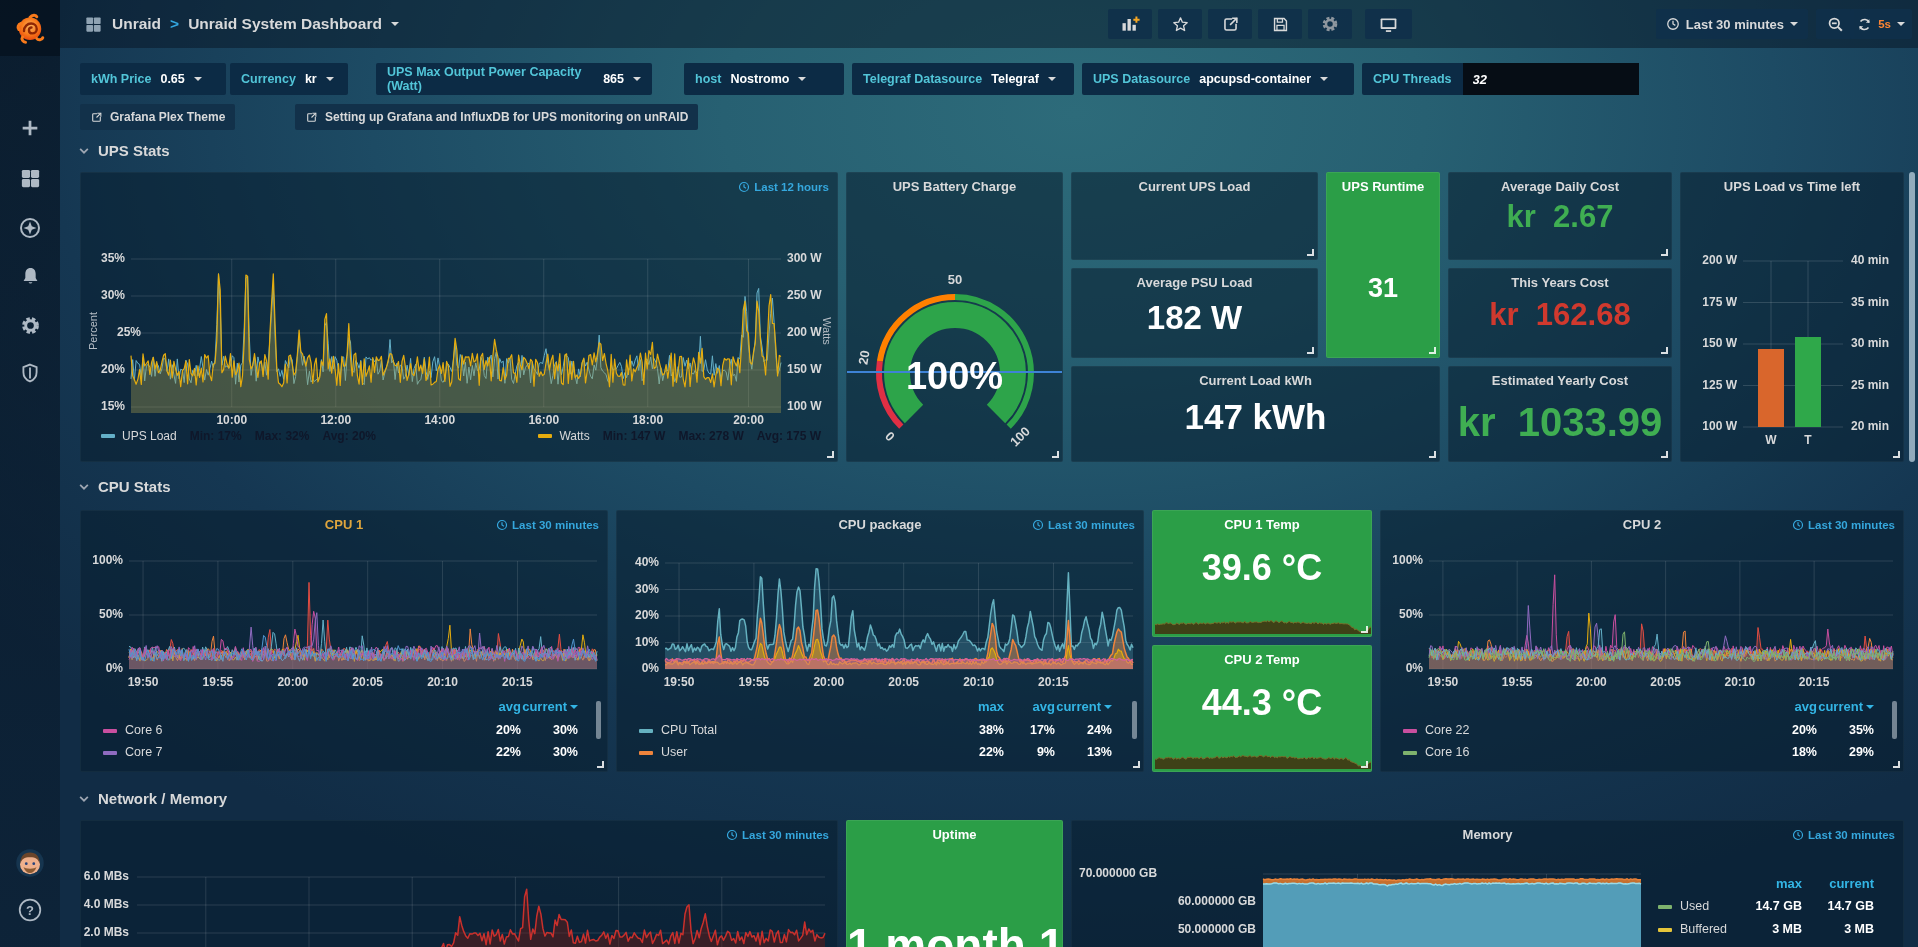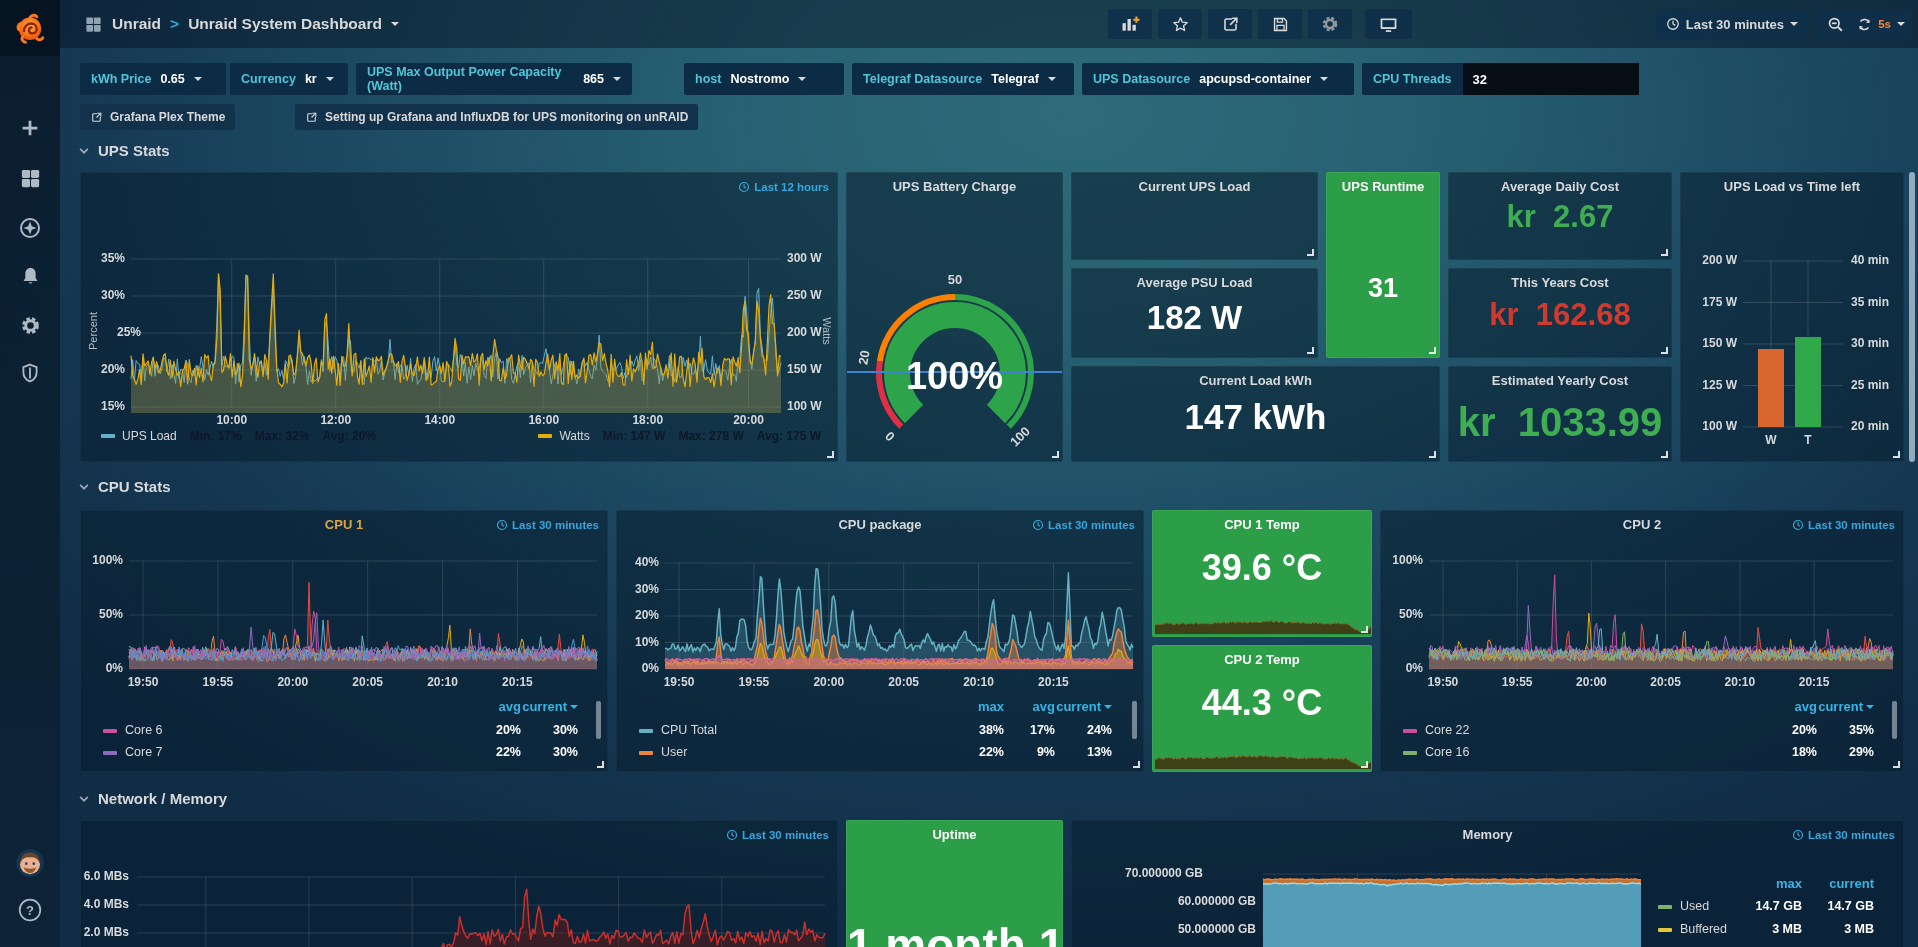--- a/index.html
+++ b/index.html
@@ -222,21 +222,21 @@
 <div class="var" style="left:80px;width:146px">
   <span class="vl">kWh Price</span>
   <span class="vv">0.65</span>
   <span class="car"></span>
 </div>
 <div class="var" style="left:230px;width:118px">
   <span class="vl">Currency</span>
   <span class="vv">kr</span>
   <span class="car"></span>
 </div>
-<div class="var" style="left:356px;width:276px">
+<div class="var" style="left:376px;width:276px">
   <span class="vl">UPS Max Output Power Capacity (Watt)</span>
   <span class="vv">865</span>
   <span class="car"></span>
 </div>
 <div class="var" style="left:684px;width:160px">
   <span class="vl">host</span>
   <span class="vv">Nostromo</span>
   <span class="car"></span>
 </div>
 <div class="var" style="left:852px;width:222px">
@@ -244,21 +244,21 @@
   <span class="vv">Telegraf</span>
   <span class="car"></span>
 </div>
 <div class="var" style="left:1082px;width:272px">
   <span class="vl">UPS Datasource</span>
   <span class="vv">apcupsd-container</span>
   <span class="car"></span>
 </div>
 <div class="varinput" style="left:1362px">
   <span class="vl">CPU Threads</span>
-  <input style="width: 176px;" value="32">
+  <input style="width: 176px; font-style: italic;" value="32">
 </div>
 
 <div class="lnk" style="left:80px">
   <svg width="13" height="13" viewBox="0 0 24 24">
       <path d="M13 5H6.5A1.5 1.5 0 0 0 5 6.5v11A1.5 1.5 0 0 0 6.5 19h11a1.5 1.5 0 0 0 1.5-1.5V11" fill="none" stroke="#d8d9da" stroke-width="2"></path>
       <path d="M13.5 4H20v6.5" fill="none" stroke="#d8d9da" stroke-width="2"></path>
       <path d="M20 4l-8 8" stroke="#d8d9da" stroke-width="2"></path>
     </svg>
   <span>Grafana Plex Theme</span>
 </div>
@@ -708,21 +708,21 @@
         <line x1="380" y1="53" x2="380" y2="149" stroke="rgba(255,255,255,0.12)" stroke-width="1"></line>
         <line x1="474.5" y1="53" x2="474.5" y2="149" stroke="rgba(255,255,255,0.12)" stroke-width="1"></line>
         <line x1="191" y1="53" x2="569" y2="53" stroke="rgba(255,255,255,0.13)" stroke-width="1"></line>
         <line x1="191" y1="81" x2="569" y2="81" stroke="rgba(255,255,255,0.13)" stroke-width="1"></line>
         <line x1="191" y1="109" x2="569" y2="109" stroke="rgba(255,255,255,0.13)" stroke-width="1"></line>
         <path d="M191.0 58.0L192.7 58.7L194.5 58.2L196.2 58.1L197.9 58.3L199.6 58.7L201.4 58.7L203.1 58.1L204.8 58.5L206.5 58.4L208.3 57.8L210.0 58.1L211.7 58.3L213.4 58.3L215.2 58.0L216.9 58.3L218.6 57.8L220.3 58.4L222.1 58.1L223.8 58.3L225.5 58.1L227.2 58.8L229.0 58.2L230.7 58.1L232.4 58.8L234.2 58.9L235.9 58.6L237.6 58.1L239.3 58.7L241.1 57.9L242.8 58.8L244.5 58.5L246.2 58.7L248.0 58.6L249.7 58.4L251.4 58.6L253.1 58.3L254.9 58.6L256.6 58.3L258.3 58.2L260.0 58.5L261.8 57.9L263.5 58.0L265.2 58.5L266.9 58.0L268.7 58.3L270.4 58.8L272.1 57.9L273.8 58.2L275.6 58.6L277.3 58.2L279.0 58.6L280.8 58.4L282.5 58.1L284.2 57.9L285.9 58.6L287.7 58.6L289.4 58.6L291.1 58.6L292.8 58.1L294.6 58.6L296.3 58.3L298.0 58.7L299.7 58.0L301.5 58.5L303.2 58.7L304.9 58.3L306.6 58.8L308.4 58.6L310.1 58.7L311.8 59.0L313.5 58.5L315.3 59.2L317.0 58.7L318.7 59.0L320.5 59.3L322.2 59.0L323.9 59.7L325.6 59.1L327.4 59.1L329.1 59.2L330.8 58.7L332.5 58.9L334.3 58.5L336.0 58.8L337.7 58.0L339.4 58.6L341.2 58.8L342.9 58.6L344.6 58.0L346.3 58.5L348.1 58.9L349.8 58.4L351.5 58.8L353.2 58.2L355.0 57.9L356.7 58.0L358.4 57.8L360.2 58.6L361.9 58.4L363.6 58.7L365.3 58.2L367.1 57.9L368.8 58.8L370.5 58.5L372.2 57.9L374.0 57.8L375.7 57.9L377.4 57.9L379.1 57.8L380.9 58.1L382.6 58.5L384.3 58.4L386.0 58.0L387.8 58.2L389.5 58.2L391.2 58.0L392.9 58.7L394.7 58.0L396.4 58.0L398.1 58.6L399.8 58.3L401.6 58.1L403.3 58.6L405.0 58.2L406.8 58.6L408.5 58.6L410.2 58.1L411.9 58.2L413.7 58.8L415.4 58.1L417.1 58.8L418.8 58.2L420.6 58.2L422.3 57.9L424.0 58.2L425.7 58.8L427.5 58.9L429.2 58.8L430.9 58.3L432.6 57.9L434.4 57.9L436.1 58.6L437.8 57.8L439.5 58.4L441.3 58.1L443.0 58.2L444.7 58.8L446.5 58.7L448.2 58.1L449.9 57.9L451.6 58.5L453.4 58.2L455.1 58.9L456.8 58.2L458.5 57.9L460.3 58.1L462.0 58.1L463.7 58.8L465.4 58.8L467.2 58.3L468.9 58.4L470.6 58.3L472.3 58.0L474.1 57.9L475.8 58.3L477.5 57.9L479.2 57.9L481.0 57.9L482.7 58.2L484.4 58.9L486.2 58.3L487.9 58.8L489.6 58.2L491.3 58.6L493.1 58.1L494.8 58.1L496.5 58.1L498.2 58.1L500.0 58.0L501.7 57.9L503.4 58.8L505.1 58.5L506.9 58.4L508.6 57.8L510.3 57.8L512.0 58.3L513.8 58.5L515.5 58.6L517.2 58.1L518.9 58.1L520.7 58.0L522.4 58.0L524.1 58.8L525.8 58.5L527.6 58.7L529.3 58.3L531.0 57.9L532.8 58.7L534.5 57.9L536.2 58.4L537.9 58.4L539.7 58.1L541.4 58.2L543.1 58.0L544.8 57.8L546.6 58.0L548.3 58.0L550.0 58.0L551.7 58.4L553.5 58.5L555.2 57.8L556.9 58.8L558.6 57.9L560.4 58.5L562.1 58.1L563.8 58.0L565.5 58.8L567.3 58.8L569.0 58.7L569 150L191 150Z" fill="#d9792f" fill-opacity="0.9" stroke="none"></path>
         <path d="M191.0 58.0L192.7 58.7L194.5 58.2L196.2 58.1L197.9 58.3L199.6 58.7L201.4 58.7L203.1 58.1L204.8 58.5L206.5 58.4L208.3 57.8L210.0 58.1L211.7 58.3L213.4 58.3L215.2 58.0L216.9 58.3L218.6 57.8L220.3 58.4L222.1 58.1L223.8 58.3L225.5 58.1L227.2 58.8L229.0 58.2L230.7 58.1L232.4 58.8L234.2 58.9L235.9 58.6L237.6 58.1L239.3 58.7L241.1 57.9L242.8 58.8L244.5 58.5L246.2 58.7L248.0 58.6L249.7 58.4L251.4 58.6L253.1 58.3L254.9 58.6L256.6 58.3L258.3 58.2L260.0 58.5L261.8 57.9L263.5 58.0L265.2 58.5L266.9 58.0L268.7 58.3L270.4 58.8L272.1 57.9L273.8 58.2L275.6 58.6L277.3 58.2L279.0 58.6L280.8 58.4L282.5 58.1L284.2 57.9L285.9 58.6L287.7 58.6L289.4 58.6L291.1 58.6L292.8 58.1L294.6 58.6L296.3 58.3L298.0 58.7L299.7 58.0L301.5 58.5L303.2 58.7L304.9 58.3L306.6 58.8L308.4 58.6L310.1 58.7L311.8 59.0L313.5 58.5L315.3 59.2L317.0 58.7L318.7 59.0L320.5 59.3L322.2 59.0L323.9 59.7L325.6 59.1L327.4 59.1L329.1 59.2L330.8 58.7L332.5 58.9L334.3 58.5L336.0 58.8L337.7 58.0L339.4 58.6L341.2 58.8L342.9 58.6L344.6 58.0L346.3 58.5L348.1 58.9L349.8 58.4L351.5 58.8L353.2 58.2L355.0 57.9L356.7 58.0L358.4 57.8L360.2 58.6L361.9 58.4L363.6 58.7L365.3 58.2L367.1 57.9L368.8 58.8L370.5 58.5L372.2 57.9L374.0 57.8L375.7 57.9L377.4 57.9L379.1 57.8L380.9 58.1L382.6 58.5L384.3 58.4L386.0 58.0L387.8 58.2L389.5 58.2L391.2 58.0L392.9 58.7L394.7 58.0L396.4 58.0L398.1 58.6L399.8 58.3L401.6 58.1L403.3 58.6L405.0 58.2L406.8 58.6L408.5 58.6L410.2 58.1L411.9 58.2L413.7 58.8L415.4 58.1L417.1 58.8L418.8 58.2L420.6 58.2L422.3 57.9L424.0 58.2L425.7 58.8L427.5 58.9L429.2 58.8L430.9 58.3L432.6 57.9L434.4 57.9L436.1 58.6L437.8 57.8L439.5 58.4L441.3 58.1L443.0 58.2L444.7 58.8L446.5 58.7L448.2 58.1L449.9 57.9L451.6 58.5L453.4 58.2L455.1 58.9L456.8 58.2L458.5 57.9L460.3 58.1L462.0 58.1L463.7 58.8L465.4 58.8L467.2 58.3L468.9 58.4L470.6 58.3L472.3 58.0L474.1 57.9L475.8 58.3L477.5 57.9L479.2 57.9L481.0 57.9L482.7 58.2L484.4 58.9L486.2 58.3L487.9 58.8L489.6 58.2L491.3 58.6L493.1 58.1L494.8 58.1L496.5 58.1L498.2 58.1L500.0 58.0L501.7 57.9L503.4 58.8L505.1 58.5L506.9 58.4L508.6 57.8L510.3 57.8L512.0 58.3L513.8 58.5L515.5 58.6L517.2 58.1L518.9 58.1L520.7 58.0L522.4 58.0L524.1 58.8L525.8 58.5L527.6 58.7L529.3 58.3L531.0 57.9L532.8 58.7L534.5 57.9L536.2 58.4L537.9 58.4L539.7 58.1L541.4 58.2L543.1 58.0L544.8 57.8L546.6 58.0L548.3 58.0L550.0 58.0L551.7 58.4L553.5 58.5L555.2 57.8L556.9 58.8L558.6 57.9L560.4 58.5L562.1 58.1L563.8 58.0L565.5 58.8L567.3 58.8L569.0 58.7" fill="none" stroke="#e8823a" stroke-width="1.5" stroke-linejoin="round"></path>
         <path d="M191.0 62.9L192.7 62.9L194.5 62.8L196.2 63.0L197.9 63.0L199.6 62.7L201.4 62.1L203.1 62.0L204.8 62.1L206.5 62.7L208.3 62.4L210.0 62.9L211.7 63.0L213.4 62.3L215.2 63.0L216.9 62.5L218.6 62.5L220.3 62.2L222.1 62.3L223.8 62.6L225.5 62.9L227.2 62.4L229.0 62.9L230.7 62.4L232.4 63.1L234.2 62.9L235.9 62.9L237.6 62.2L239.3 62.1L241.1 62.0L242.8 62.7L244.5 63.0L246.2 62.4L248.0 63.1L249.7 62.7L251.4 62.8L253.1 61.9L254.9 63.1L256.6 62.2L258.3 62.2L260.0 62.3L261.8 62.0L263.5 62.4L265.2 62.3L266.9 62.1L268.7 62.7L270.4 62.0L272.1 62.3L273.8 62.2L275.6 62.2L277.3 62.3L279.0 62.1L280.8 62.3L282.5 62.4L284.2 62.4L285.9 62.2L287.7 62.8L289.4 62.1L291.1 63.1L292.8 62.7L294.6 62.0L296.3 62.7L298.0 62.0L299.7 61.9L301.5 63.0L303.2 63.0L304.9 62.9L306.6 63.5L308.4 63.8L310.1 63.4L311.8 63.5L313.5 63.8L315.3 65.0L317.0 63.9L318.7 64.0L320.5 63.5L322.2 63.6L323.9 62.9L325.6 63.3L327.4 62.4L329.1 62.0L330.8 63.1L332.5 62.8L334.3 62.0L336.0 62.8L337.7 62.9L339.4 62.4L341.2 62.7L342.9 62.7L344.6 62.5L346.3 62.1L348.1 62.8L349.8 62.4L351.5 62.5L353.2 62.5L355.0 62.5L356.7 62.8L358.4 62.8L360.2 63.5L361.9 64.1L363.6 63.1L365.3 64.2L367.1 63.6L368.8 64.3L370.5 64.5L372.2 63.4L374.0 63.1L375.7 63.6L377.4 63.8L379.1 63.3L380.9 63.3L382.6 62.6L384.3 63.2L386.0 63.1L387.8 62.4L389.5 63.1L391.2 62.5L392.9 62.0L394.7 62.1L396.4 62.1L398.1 62.6L399.8 62.9L401.6 62.6L403.3 62.4L405.0 63.0L406.8 62.7L408.5 62.8L410.2 62.0L411.9 62.6L413.7 62.1L415.4 63.1L417.1 62.0L418.8 62.9L420.6 62.1L422.3 62.2L424.0 62.1L425.7 62.3L427.5 62.0L429.2 62.6L430.9 62.2L432.6 62.1L434.4 63.0L436.1 62.6L437.8 63.0L439.5 63.1L441.3 62.7L443.0 62.9L444.7 62.7L446.5 62.5L448.2 63.0L449.9 62.8L451.6 62.8L453.4 62.2L455.1 62.1L456.8 63.0L458.5 62.8L460.3 62.4L462.0 63.0L463.7 62.5L465.4 62.0L467.2 62.0L468.9 62.3L470.6 62.4L472.3 63.0L474.1 62.1L475.8 63.0L477.5 62.8L479.2 62.3L481.0 62.0L482.7 63.1L484.4 62.7L486.2 63.1L487.9 62.2L489.6 62.4L491.3 62.7L493.1 63.1L494.8 62.3L496.5 61.9L498.2 62.0L500.0 62.2L501.7 62.4L503.4 62.1L505.1 62.0L506.9 63.1L508.6 63.0L510.3 62.2L512.0 62.3L513.8 62.7L515.5 63.0L517.2 62.1L518.9 62.3L520.7 62.4L522.4 62.4L524.1 62.7L525.8 62.1L527.6 62.0L529.3 62.8L531.0 62.2L532.8 62.8L534.5 62.1L536.2 62.8L537.9 62.6L539.7 62.3L541.4 62.6L543.1 62.5L544.8 62.6L546.6 62.0L548.3 62.0L550.0 62.5L551.7 63.0L553.5 62.8L555.2 63.1L556.9 62.7L558.6 62.3L560.4 62.0L562.1 62.0L563.8 62.6L565.5 62.6L567.3 62.2L569.0 63.1L569 150L191 150Z" fill="#4d9fc0" fill-opacity="0.95" stroke="none"></path>
         <path d="M191.0 62.9L192.7 62.9L194.5 62.8L196.2 63.0L197.9 63.0L199.6 62.7L201.4 62.1L203.1 62.0L204.8 62.1L206.5 62.7L208.3 62.4L210.0 62.9L211.7 63.0L213.4 62.3L215.2 63.0L216.9 62.5L218.6 62.5L220.3 62.2L222.1 62.3L223.8 62.6L225.5 62.9L227.2 62.4L229.0 62.9L230.7 62.4L232.4 63.1L234.2 62.9L235.9 62.9L237.6 62.2L239.3 62.1L241.1 62.0L242.8 62.7L244.5 63.0L246.2 62.4L248.0 63.1L249.7 62.7L251.4 62.8L253.1 61.9L254.9 63.1L256.6 62.2L258.3 62.2L260.0 62.3L261.8 62.0L263.5 62.4L265.2 62.3L266.9 62.1L268.7 62.7L270.4 62.0L272.1 62.3L273.8 62.2L275.6 62.2L277.3 62.3L279.0 62.1L280.8 62.3L282.5 62.4L284.2 62.4L285.9 62.2L287.7 62.8L289.4 62.1L291.1 63.1L292.8 62.7L294.6 62.0L296.3 62.7L298.0 62.0L299.7 61.9L301.5 63.0L303.2 63.0L304.9 62.9L306.6 63.5L308.4 63.8L310.1 63.4L311.8 63.5L313.5 63.8L315.3 65.0L317.0 63.9L318.7 64.0L320.5 63.5L322.2 63.6L323.9 62.9L325.6 63.3L327.4 62.4L329.1 62.0L330.8 63.1L332.5 62.8L334.3 62.0L336.0 62.8L337.7 62.9L339.4 62.4L341.2 62.7L342.9 62.7L344.6 62.5L346.3 62.1L348.1 62.8L349.8 62.4L351.5 62.5L353.2 62.5L355.0 62.5L356.7 62.8L358.4 62.8L360.2 63.5L361.9 64.1L363.6 63.1L365.3 64.2L367.1 63.6L368.8 64.3L370.5 64.5L372.2 63.4L374.0 63.1L375.7 63.6L377.4 63.8L379.1 63.3L380.9 63.3L382.6 62.6L384.3 63.2L386.0 63.1L387.8 62.4L389.5 63.1L391.2 62.5L392.9 62.0L394.7 62.1L396.4 62.1L398.1 62.6L399.8 62.9L401.6 62.6L403.3 62.4L405.0 63.0L406.8 62.7L408.5 62.8L410.2 62.0L411.9 62.6L413.7 62.1L415.4 63.1L417.1 62.0L418.8 62.9L420.6 62.1L422.3 62.2L424.0 62.1L425.7 62.3L427.5 62.0L429.2 62.6L430.9 62.2L432.6 62.1L434.4 63.0L436.1 62.6L437.8 63.0L439.5 63.1L441.3 62.7L443.0 62.9L444.7 62.7L446.5 62.5L448.2 63.0L449.9 62.8L451.6 62.8L453.4 62.2L455.1 62.1L456.8 63.0L458.5 62.8L460.3 62.4L462.0 63.0L463.7 62.5L465.4 62.0L467.2 62.0L468.9 62.3L470.6 62.4L472.3 63.0L474.1 62.1L475.8 63.0L477.5 62.8L479.2 62.3L481.0 62.0L482.7 63.1L484.4 62.7L486.2 63.1L487.9 62.2L489.6 62.4L491.3 62.7L493.1 63.1L494.8 62.3L496.5 61.9L498.2 62.0L500.0 62.2L501.7 62.4L503.4 62.1L505.1 62.0L506.9 63.1L508.6 63.0L510.3 62.2L512.0 62.3L513.8 62.7L515.5 63.0L517.2 62.1L518.9 62.3L520.7 62.4L522.4 62.4L524.1 62.7L525.8 62.1L527.6 62.0L529.3 62.8L531.0 62.2L532.8 62.8L534.5 62.1L536.2 62.8L537.9 62.6L539.7 62.3L541.4 62.6L543.1 62.5L544.8 62.6L546.6 62.0L548.3 62.0L550.0 62.5L551.7 63.0L553.5 62.8L555.2 63.1L556.9 62.7L558.6 62.3L560.4 62.0L562.1 62.0L563.8 62.6L565.5 62.6L567.3 62.2L569.0 63.1" fill="none" stroke="#9adbe8" stroke-width="1.5" stroke-linejoin="round"></path>
       </svg>
-      <div class="tk" style="left: 0px; width: 184px; text-align: center; top: 45px;">70.000000 GB</div>
+      <div class="tk" style="left: 7px; width: 184px; text-align: left; top: 45px;">70.000000 GB</div>
       <div class="tk" style="left: 0px; width: 184px; text-align: right; top: 73px;">60.000000 GB</div>
       <div class="tk" style="left: 0px; width: 184px; text-align: right; top: 101px;">50.000000 GB</div>
     </div>
   <div class="lh" style="right:101px;top:55px">max</div>
   <div class="lh" style="right:29px;top:55px">current</div>
   <div class="lrow" style="left:586px;top:78px">
     <span class="sw" style="background: rgb(126, 178, 109);"></span>
     <span class="nm">Used</span>
     <span class="v" style="right:91px">14.7 GB</span>
     <span class="v" style="right:19px">14.7 GB</span>

